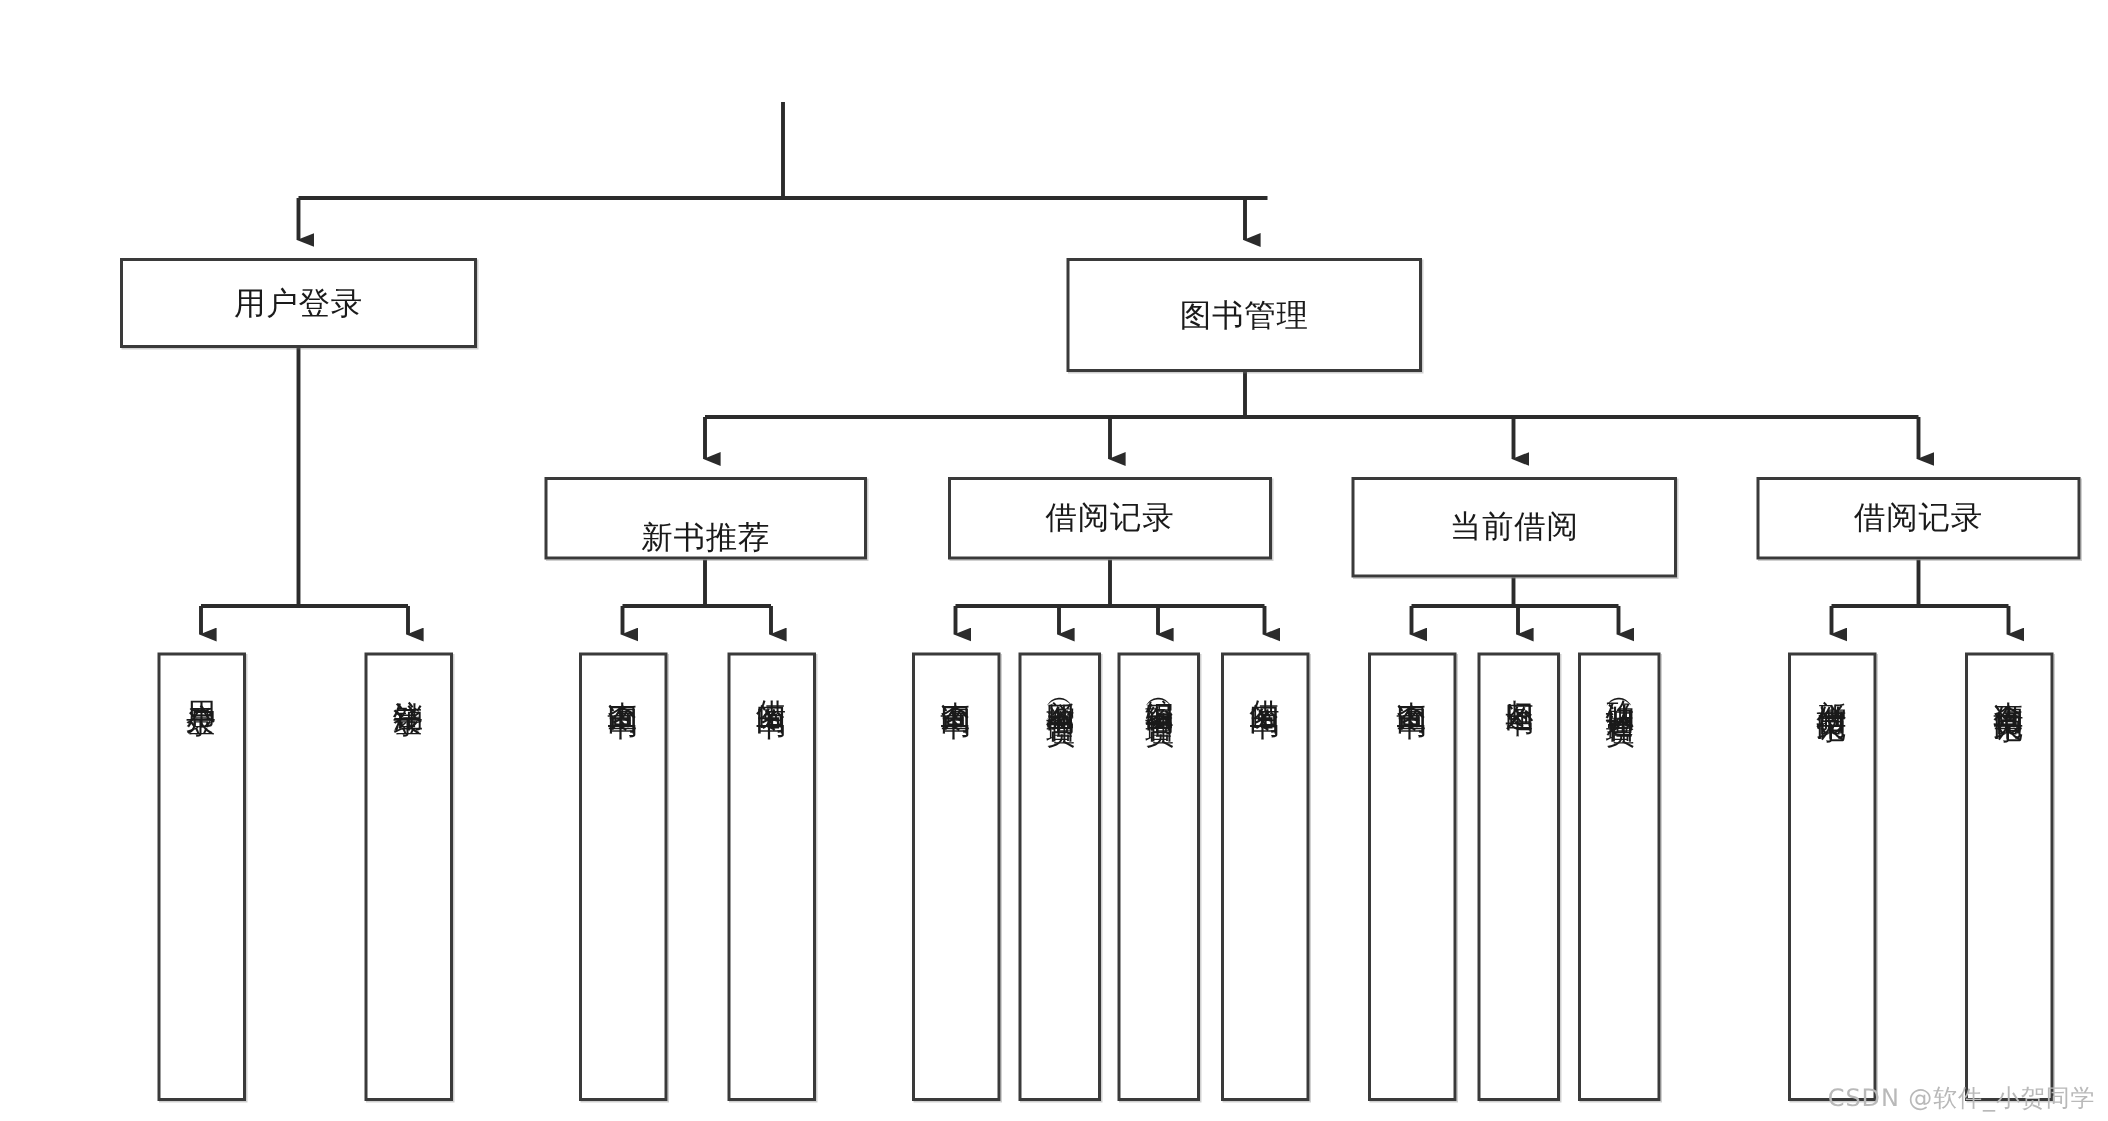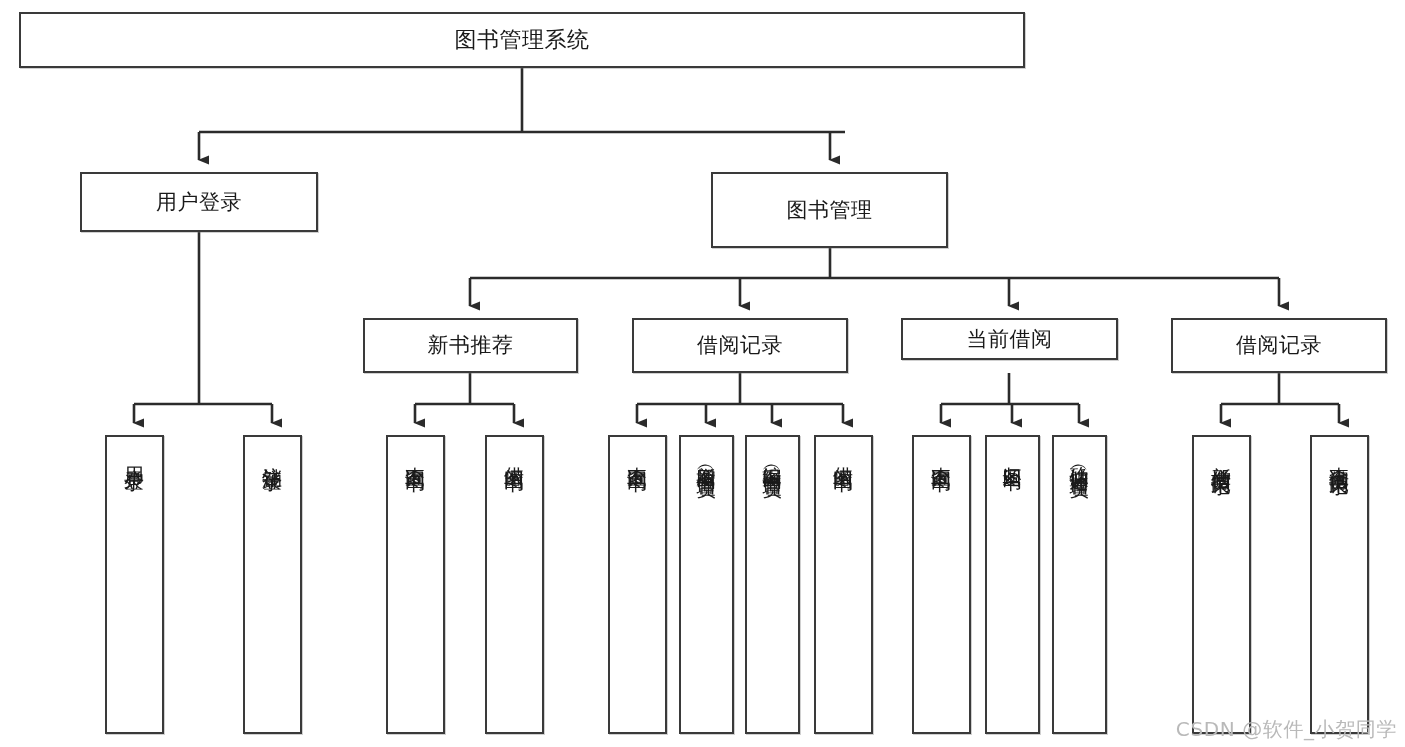--- a/index.html
+++ b/index.html
@@ -57,21 +57,21 @@
   #title-node .lbl { font-size: 22px; }
   .lvl2 .lbl { font-size: 21px; }
   .lvl3 .lbl { font-size: 21px; }
   .leaf .lbl { font-size: 20px; }
   .leaf.narrow .lbl { font-size: 19px; }
 
   #watermark {
     position: absolute;
     right: 8px;
     bottom: 4px;
-    font-size: 20px;
+    font-size: 16px;
     color: #b9b9b9;
     letter-spacing: 0.6px;
     white-space: nowrap;
     pointer-events: none;
   }
 </style>
 </head>
 <body>
 
 <div id="canvas">
@@ -119,38 +119,35 @@
       <path d="M1012,404 L1012,423" marker-end="url(#arrow)"></path>
       <path d="M1079,404 L1079,423" marker-end="url(#arrow)"></path>
 
       <path d="M1279,373 L1279,404"></path>
       <path d="M1221,404 L1339,404"></path>
       <path d="M1221,404 L1221,423" marker-end="url(#arrow)"></path>
       <path d="M1339,404 L1339,423" marker-end="url(#arrow)"></path>
     </g>
   </svg>
 
-  <div class="node horiz" id="title-node" style="left: 19px; top: 12px; width: 1006px; height: 56px;">
-    <span class="lbl">图书管理系统</span>
-  </div>
 
   <div class="node horiz lvl2" id="node-user-login" style="left: 80px; top: 172px; width: 238px; height: 60px;">
     <span class="lbl">用户登录</span>
   </div>
   <div class="node horiz lvl2" id="node-book-manage" style="left: 711px; top: 172px; width: 237px; height: 76px;">
     <span class="lbl">图书管理</span>
   </div>
 
-  <div class="node horiz lvl3" id="node-nbr" style="left: 363px; top: 318px; width: 215px; height: 55px;">
+  <div class="node horiz lvl3" id="node-nbr" style="left: 363px; top: 318px; width: 215px; height: 55px; align-items: flex-end;">
     <span class="lbl">新书推荐</span>
   </div>
   <div class="node horiz lvl3" id="node-bb" style="left: 632px; top: 318px; width: 216px; height: 55px;">
     <span class="lbl">借阅记录</span>
   </div>
-  <div class="node horiz lvl3" id="node-cb" style="left: 901px; top: 318px; width: 217px; height: 42px;">
+  <div class="node horiz lvl3" id="node-cb" style="left: 901px; top: 318px; width: 217px; height: 67px;">
     <span class="lbl">当前借阅</span>
   </div>
   <div class="node horiz lvl3" id="node-br" style="left: 1171px; top: 318px; width: 216px; height: 55px;">
     <span class="lbl">借阅记录</span>
   </div>
 
   <div class="node vert leaf" id="leaf-0" style="left: 105px; top: 435px; width: 59px; height: 299px;">
     <span class="lbl">用户登录</span>
   </div>
   <div class="node vert leaf" id="leaf-1" style="left: 243px; top: 435px; width: 59px; height: 299px;">

